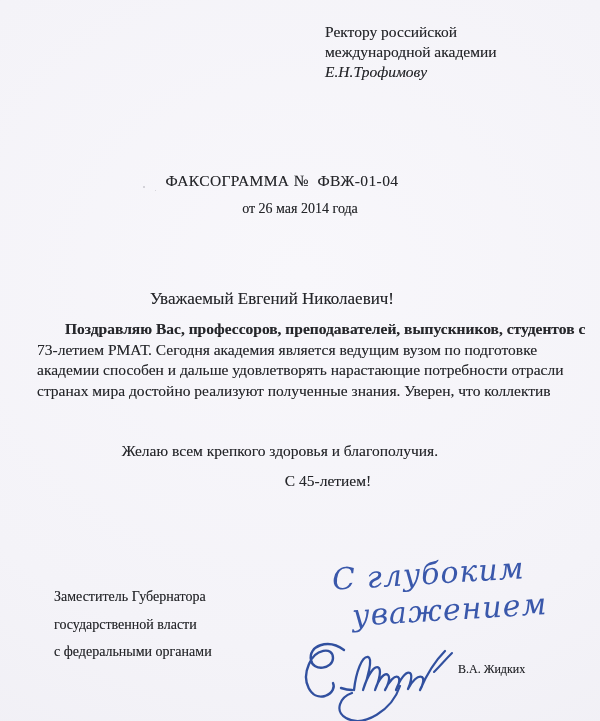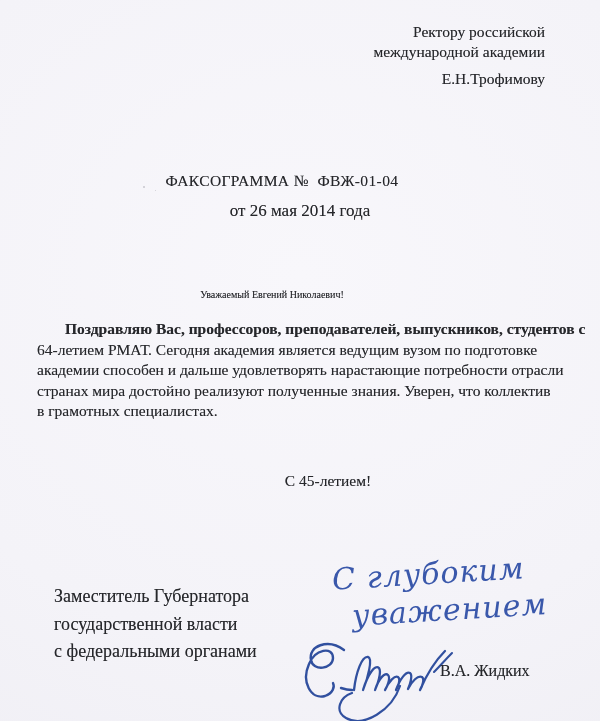--- a/index.html
+++ b/index.html
@@ -4,32 +4,32 @@
 <style>
   html,body{margin:0;padding:0;background:#e9e8ee;}
   body{display:flex;justify-content:center;}
   .page{
     position:relative;width:600px;height:721px;overflow:hidden;
     background:radial-gradient(130% 95% at 50% 38%, #f8f7fb 0%, #f4f3f8 55%, #eeedf3 100%);
     font-family:"Liberation Serif","DejaVu Serif",serif;
     color:#26272b;
     text-shadow:0 0 .6px rgba(38,39,43,.45);
   }
-  .recipient{position:absolute;top:22px;left:325px;width:220px;text-align:right;font-size:15.5px;line-height:20px;}
-  .recipient-name{margin-top:7px;}
+  .recipient{position:absolute;top:22px;left:325px;width:220px;text-align:left;font-size:15.5px;line-height:20px;}
+  .recipient-name{font-style:italic;}
   .doc-title{position:absolute;top:172px;left:0;width:564px;text-align:center;font-size:15.5px;letter-spacing:.4px;white-space:pre;}
-  .doc-date{position:absolute;top:201px;left:0;width:600px;text-align:center;font-size:17px;}
-  .salutation{position:absolute;top:289px;left:0;width:544px;text-align:center;font-size:10px;}
+  .doc-date{position:absolute;top:201px;left:0;width:600px;text-align:center;font-size:14px;}
+  .salutation{position:absolute;top:289px;left:0;width:544px;text-align:center;font-size:17px;}
   .body-block{position:absolute;top:319px;left:37px;width:545px;font-size:15.5px;line-height:20.6px;}
   .bline{white-space:nowrap;}
   .indent{text-indent:28px;font-weight:bold;}
   .wish{position:absolute;top:442px;left:0;width:560px;text-align:center;font-size:15.5px;}
   .anniv{position:absolute;top:472px;left:0;width:560px;text-align:center;font-size:15.5px;margin-left:48px;}
-  .sender{position:absolute;top:583px;left:54px;font-size:18px;line-height:27.6px;}
-  .typed-name{position:absolute;top:662px;left:440px;font-size:16px;}
+  .sender{position:absolute;top:583px;left:54px;font-size:14px;line-height:27.6px;}
+  .typed-name{position:absolute;top:662px;left:458px;font-size:12px;}
   .hw{
     position:absolute;font-family:"DejaVu Serif",serif;font-style:italic;
     color:#3a58ab;text-shadow:none;letter-spacing:1px;transform:rotate(-3.5deg);
   }
   .hw1{top:556px;left:332px;font-size:30px;}
   .hw2{top:592px;left:352px;font-size:30px;}
   .sig{position:absolute;top:636px;left:288px;}
   .sig path{fill:none;stroke-linecap:round;stroke-linejoin:round;}
   .speck{position:absolute;background:#8d8d96;border-radius:50%;}
   .s1{left:143px;top:186px;width:2px;height:2px;opacity:.45;}
@@ -46,26 +46,26 @@
     <div class="recipient-name">Е.Н.Трофимову</div>
   </div>
 
   <div class="doc-title">ФАКСОГРАММА №  ФВЖ-01-04</div>
   <div class="doc-date">от 26 мая 2014 года</div>
 
   <div class="salutation">Уважаемый Евгений Николаевич!</div>
 
   <div class="body-block">
     <div class="bline indent">Поздравляю Вас, профессоров, преподавателей, выпускников, студентов с</div>
-    <div class="bline">64-летием РМАТ. Сегодня академия является ведущим вузом по подготовке</div>
+    <div class="bline">73-летием РМАТ. Сегодня академия является ведущим вузом по подготовке</div>
     <div class="bline">академии способен и дальше удовлетворять нарастающие потребности отрасли</div>
     <div class="bline">странах мира достойно реализуют полученные знания. Уверен, что коллектив</div>
-    <div class="bline">в грамотных специалистах.</div>
   </div>
 
+  <div class="wish">Желаю всем крепкого здоровья и благополучия.</div>
   <div class="anniv">С 45-летием!</div>
 
   <div class="sender">
     <div>Заместитель Губернатора</div>
     <div>государственной власти</div>
     <div>с федеральными органами</div>
   </div>
 
   <div class="hw hw1">С глубоким</div>
   <div class="hw hw2">уважением</div>

